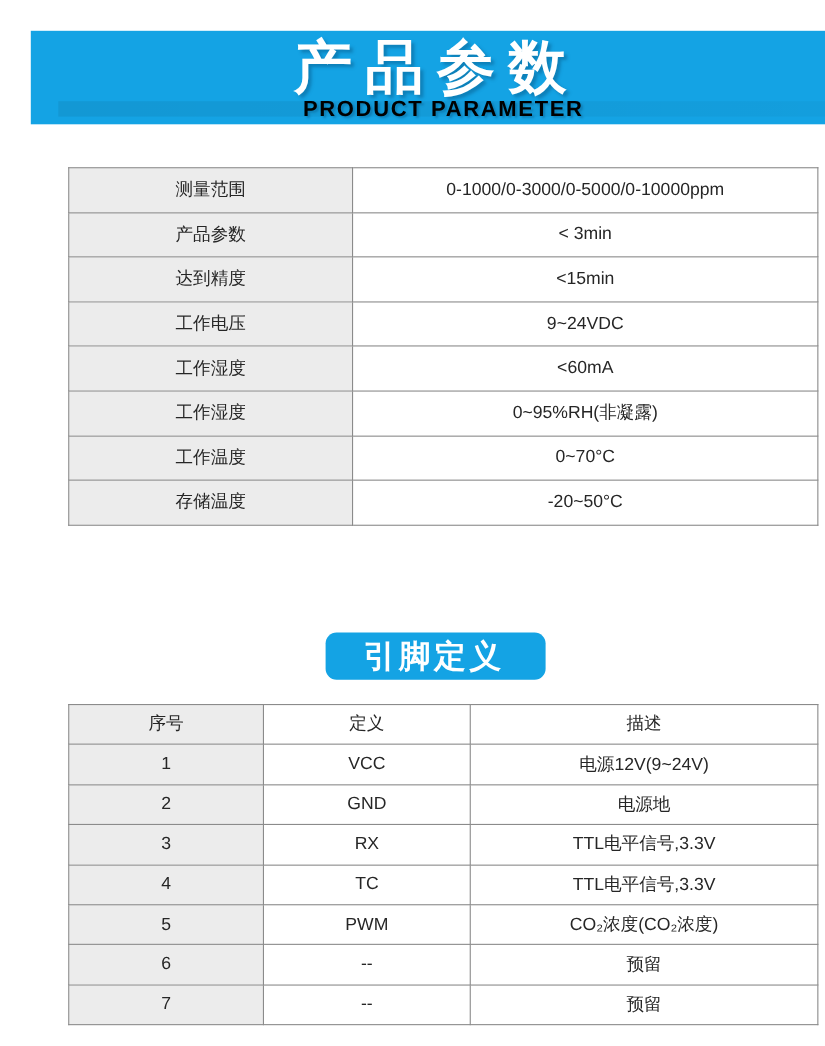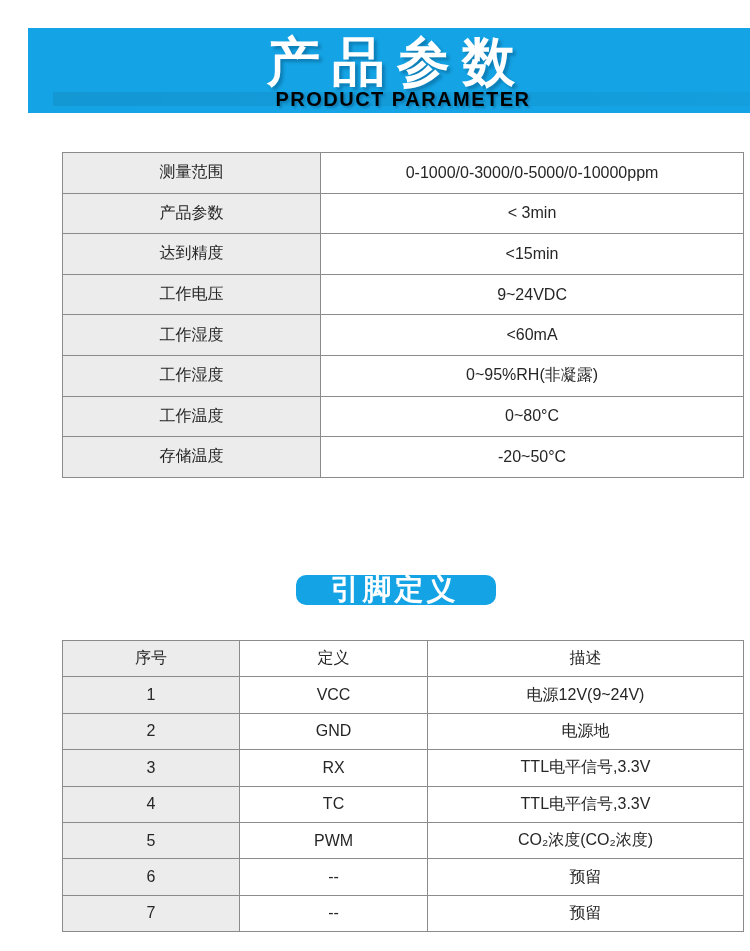--- a/index.html
+++ b/index.html
@@ -60,21 +60,21 @@
   .spec-table { top:152px; }
   .spec-table td { height:39.6px; }
   .spec-col-label { width:37.9%; }
 
   .pin-table { top:640px; }
   .pin-table td { height:35.4px; }
 
   
   .pin-badge {
     position:absolute; top:575px; left:268px;
-    width:200px; height:30px;
+    width:200px; height:43px;
     background:#14a3e4;
     border-radius:10px;
     display:flex; align-items:center; justify-content:center;
   }
   .pin-badge span {
     color:#ffffff;
     font-size:29px; font-weight:bold;
     letter-spacing:3px; margin-left:-3px;
   }
 </style>
@@ -114,21 +114,21 @@
     <tr>
       <td class="gray">工作湿度</td>
       <td>&lt;60mA</td>
     </tr>
     <tr>
       <td class="gray">工作湿度</td>
       <td>0~95%RH(非凝露)</td>
     </tr>
     <tr>
       <td class="gray">工作温度</td>
-      <td>0~80°C</td>
+      <td>0~70°C</td>
     </tr>
     <tr>
       <td class="gray">存储温度</td>
       <td>-20~50°C</td>
     </tr>
   </tbody>
     </table>
 
   <div class="pin-badge">
     <span>引脚定义</span>

